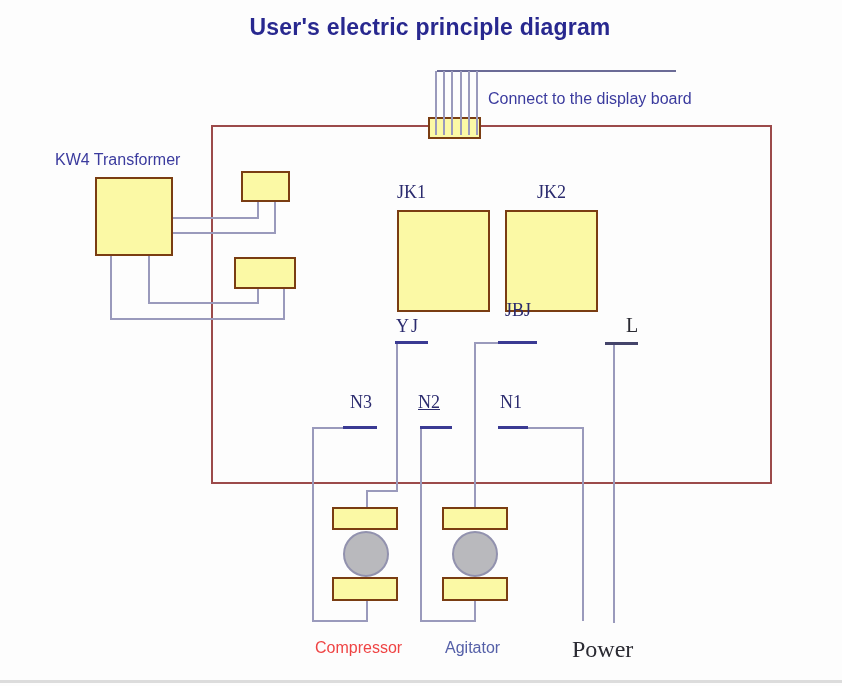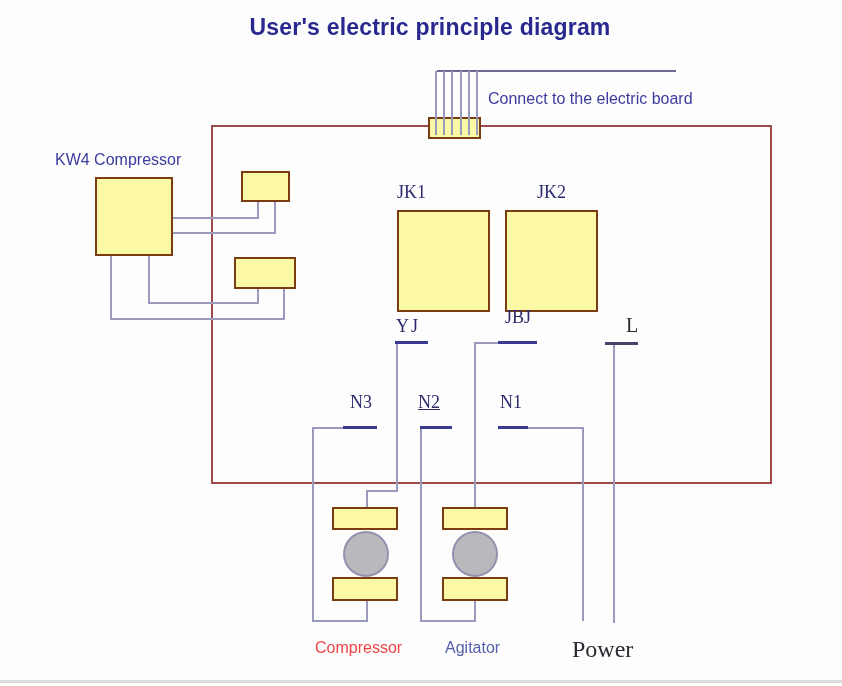--- a/index.html
+++ b/index.html
@@ -32,31 +32,31 @@
 </head>
 <body>
 
 <div id="canvas">
 
   <div class="title">User's electric principle diagram</div>
 
   <div class="board" style="left:211px;top:125px;width:561px;height:359px;"></div>
 
   <div class="wire-dark" style="left:437px;top:70px;width:239px;height:2px;"></div>
-  <div class="lab-sans" style="left:488px;top:90px;">Connect to the electric board</div>
+  <div class="lab-sans" style="left:488px;top:90px;">Connect to the display board</div>
 
   <div class="ybox" style="left:428px;top:117px;width:53px;height:22px;z-index:4;"></div>
   <div class="wire" style="left:435px;top:71px;width:2px;height:64px;z-index:5;"></div>
   <div class="wire" style="left:443px;top:71px;width:2px;height:64px;z-index:5;"></div>
   <div class="wire" style="left:451px;top:71px;width:2px;height:64px;z-index:5;"></div>
   <div class="wire" style="left:460px;top:71px;width:2px;height:64px;z-index:5;"></div>
   <div class="wire" style="left:468px;top:71px;width:2px;height:64px;z-index:5;"></div>
   <div class="wire" style="left:476px;top:71px;width:2px;height:64px;z-index:5;"></div>
 
-  <div class="lab-sans" style="left:55px;top:151px;">KW4 Compressor</div>
+  <div class="lab-sans" style="left:55px;top:151px;">KW4 Transformer</div>
   <div class="ybox" style="left:95px;top:177px;width:78px;height:79px;"></div>
   <div class="ybox" style="left:241px;top:171px;width:49px;height:31px;"></div>
   <div class="ybox" style="left:234px;top:257px;width:62px;height:32px;"></div>
 
   <div class="wire" style="left:173px;top:217px;width:85px;height:2px;"></div>
   <div class="wire" style="left:257px;top:202px;width:2px;height:17px;"></div>
   <div class="wire" style="left:173px;top:232px;width:102px;height:2px;"></div>
   <div class="wire" style="left:274px;top:202px;width:2px;height:32px;"></div>
   <div class="wire" style="left:110px;top:256px;width:2px;height:64px;"></div>
   <div class="wire" style="left:110px;top:318px;width:174px;height:2px;"></div>
@@ -69,21 +69,21 @@
   <div class="ybox" style="left:397px;top:210px;width:93px;height:102px;"></div>
   <div class="lab-serif" style="left:505px;top:182px;width:93px;text-align:center;">JK2</div>
   <div class="ybox" style="left:505px;top:210px;width:93px;height:102px;"></div>
 
   <div class="lab-serif" style="left:396px;top:316px;letter-spacing:2px;">YJ</div>
   <div class="term" style="left:395px;top:341px;width:33px;height:3px;"></div>
   <div class="wire" style="left:396px;top:343px;width:2px;height:148px;"></div>
   <div class="wire" style="left:366px;top:490px;width:32px;height:2px;"></div>
   <div class="wire" style="left:366px;top:490px;width:2px;height:20px;"></div>
 
-  <div class="lab-serif" style="left:505px;top:307px;text-align:right;">JBJ</div>
+  <div class="lab-serif" style="left:505px;top:300px;text-align:right;">JBJ</div>
   <div class="wire" style="left:474px;top:342px;width:26px;height:2px;"></div>
   <div class="term" style="left:498px;top:341px;width:39px;height:3px;"></div>
   <div class="wire" style="left:474px;top:342px;width:2px;height:167px;"></div>
 
   <div class="lab-serif lab-dark" style="left:626px;top:314px;font-size:20px;">L</div>
   <div class="term-dk" style="left:605px;top:342px;width:33px;height:3px;"></div>
   <div class="wire" style="left:613px;top:344px;width:2px;height:279px;"></div>
 
   <div class="lab-serif" style="left:350px;top:392px;">N3</div>
   <div class="wire" style="left:312px;top:427px;width:33px;height:2px;"></div>

